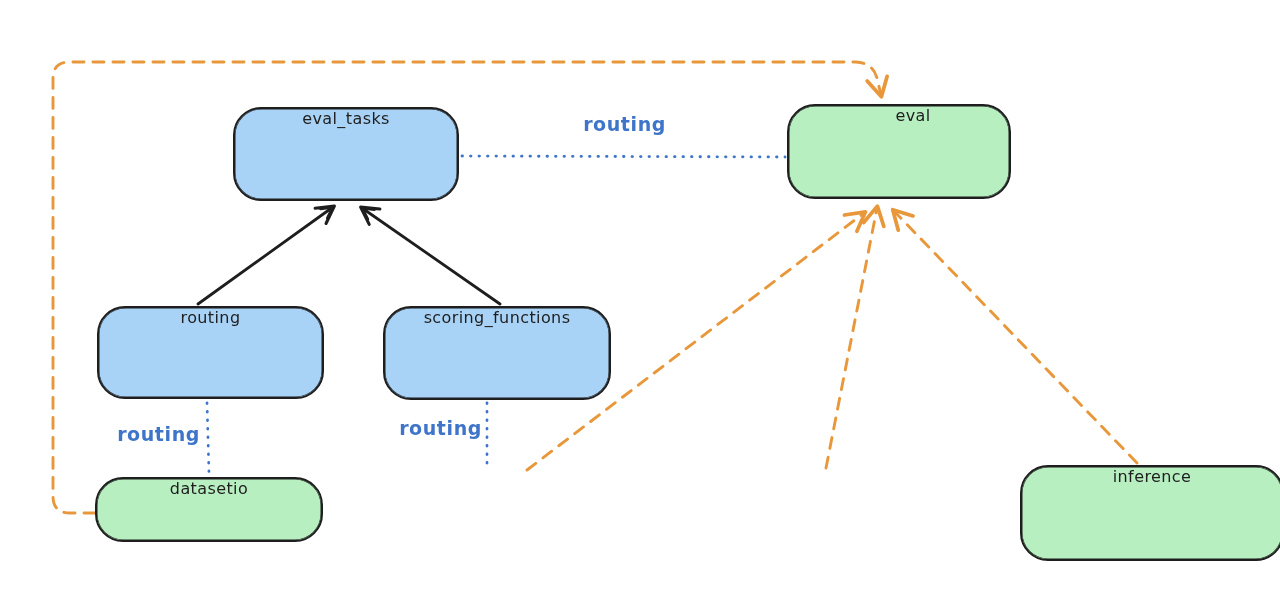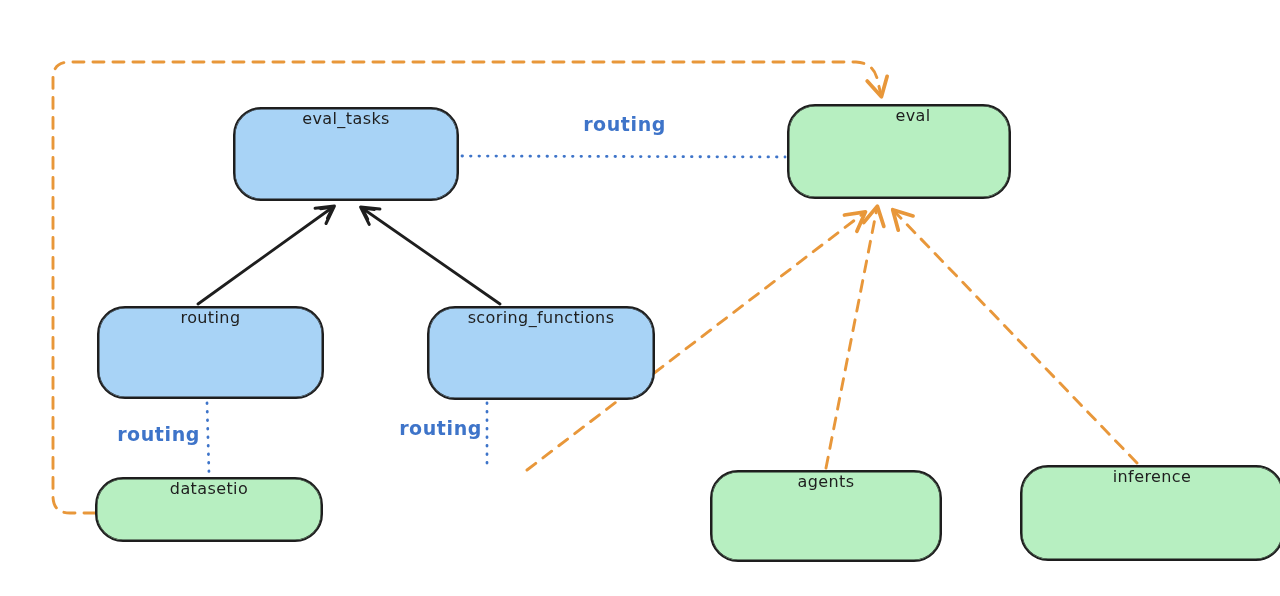--- a/index.html
+++ b/index.html
@@ -78,32 +78,29 @@
   </div>
 
   <div class="node node-green" style="left:787px; top:104px; width:224px; height:95px;padding-left:28px;">
     <span>eval</span>
   </div>
 
   <div class="node node-blue" style="left:97px; top:306px; width:227px; height:93px;">
     <span>routing</span>
   </div>
 
-  <div class="node node-blue" style="left:383px; top:306px; width:228px; height:94px;margin-left:44px;">
+  <div class="node node-blue" style="left:383px; top:306px; width:228px; height:94px;">
     <span>scoring_functions</span>
   </div>
 
   <div class="node node-green" style="left:95px; top:477px; width:228px; height:65px;">
     <span>datasetio</span>
   </div>
 
 
-  <div class="node node-green" style="left:710px; top:470px; width:232px; height:92px;">
-    <span>agents</span>
-  </div>
 
   <div class="node node-green" style="left:1020px; top:465px; width:264px; height:96px;">
     <span>inference</span>
   </div>
 
   <div class="edge-label" style="left:576px; top:113px; width:90px;">routing</div>
 
   <div class="edge-label" style="left:112px; top:423px; width:88px;">routing</div>
 
   <div class="edge-label" style="left:394px; top:417px; width:88px;">routing</div>

